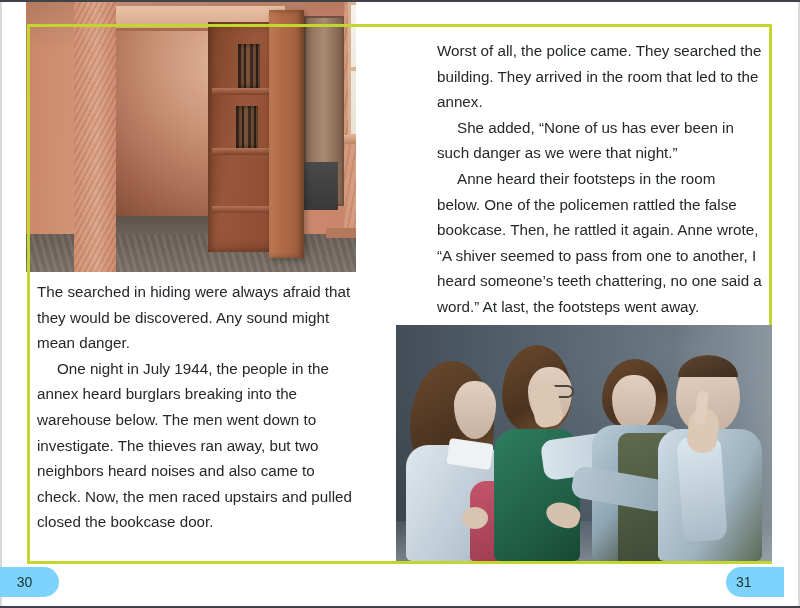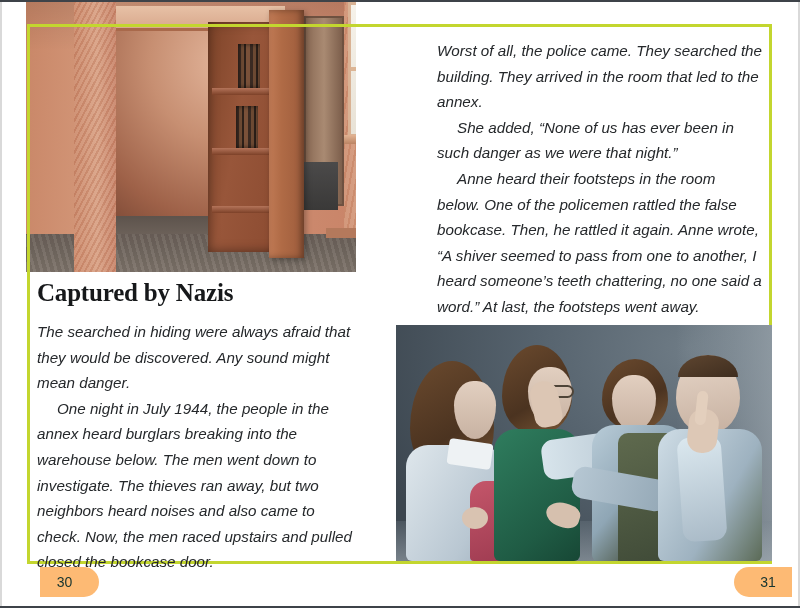--- a/index.html
+++ b/index.html
@@ -268,53 +268,51 @@
     letter-spacing: -0.2px;
     margin: 0;
     padding: 0;
   }
   .body-p {
     font-family: "Liberation Sans", sans-serif;
     font-size: 15.2px;
     line-height: 25.6px;
     color: #25282b;
     margin: 0;
-    font-style: italic;
   }
   .body-p + .body-p { text-indent: 20px; }
 
   .left-text { position: absolute; left: 37px; top: 277px; width: 320px; }
   .left-text .heading { margin-bottom: 12px; }
   .right-text { position: absolute; left: 437px; top: 36px; width: 325px; }
 
   
   .page-badge {
     position: absolute;
     top: 565px;
     height: 30px;
-    background: #fdba74;
+    background: #7dd3fc;
     color: #16342f;
     font-family: "Liberation Sans", sans-serif;
     font-size: 14px;
     font-weight: normal;
     display: flex;
     align-items: center;
     box-sizing: border-box;
-    margin-left: 40px;
   }
   .badge-left {
     left: 0; width: 59px;
     border-radius: 0 16px 16px 0;
     justify-content: center;
     padding-right: 10px;
   }
   .badge-right {
-    right: 8px; width: 58px;
+    right: 16px; width: 58px;
     border-radius: 16px 0 0 16px;
-    justify-content: center;
+    justify-content: flex-start;
     padding-left: 10px;
   }
 </style>
 </head>
 <body>
 
 <div id="spread">
 
   <div class="page-edge-left"></div>
   <div class="page-edge-right"></div>
@@ -341,21 +339,20 @@
       <div class="bk-pillar-left"></div>
     </div>
   </div>
 
   <div class="rule rule-top"></div>
   <div class="rule rule-bottom"></div>
   <div class="rule rule-left"></div>
   <div class="rule rule-right"></div>
 
   <div class="left-text col">
-    <h2 class="heading">Captured by Nazis</h2>
     <p class="body-p">The searched in hiding were always afraid that they would be discovered. Any sound might mean danger.</p>
     <p class="body-p">One night in July 1944, the people in the annex heard burglars breaking into the warehouse below. The men went down to investigate. The thieves ran away, but two neighbors heard noises and also came to check. Now, the men raced upstairs and pulled closed the bookcase door.</p>
   </div>
 
   <div class="right-text col">
     <p class="body-p">Worst of all, the police came. They searched the building. They arrived in the room that led to the annex.</p>
     <p class="body-p">She added, “None of us has ever been in such danger as we were that night.”</p>
     <p class="body-p">Anne heard their footsteps in the room below. One of the policemen rattled the false bookcase. Then, he rattled it again. Anne wrote, “A shiver seemed to pass from one to another, I heard someone’s teeth chattering, no one said a word.” At last, the footsteps went away.</p>
   </div>
 

